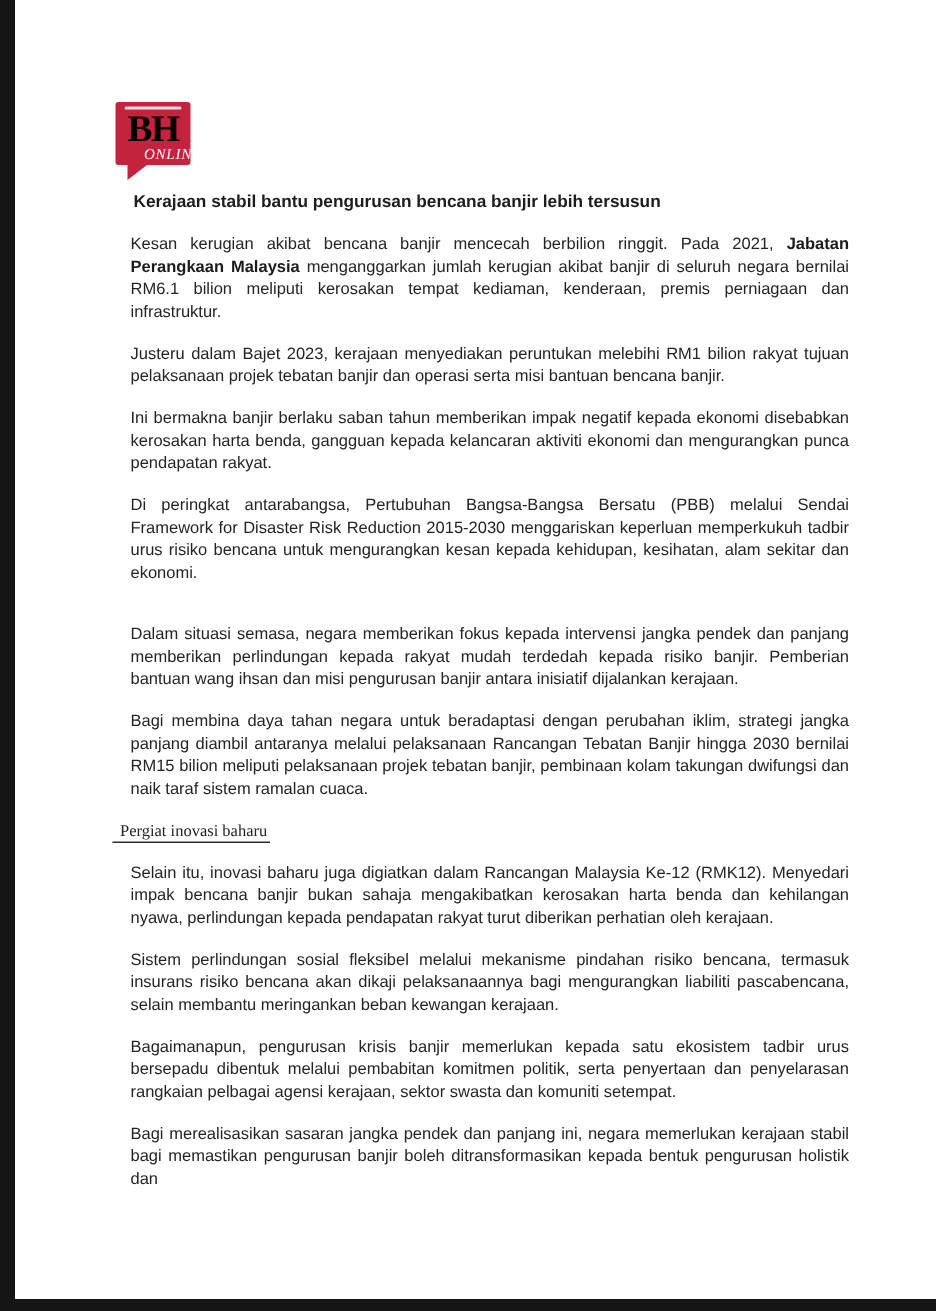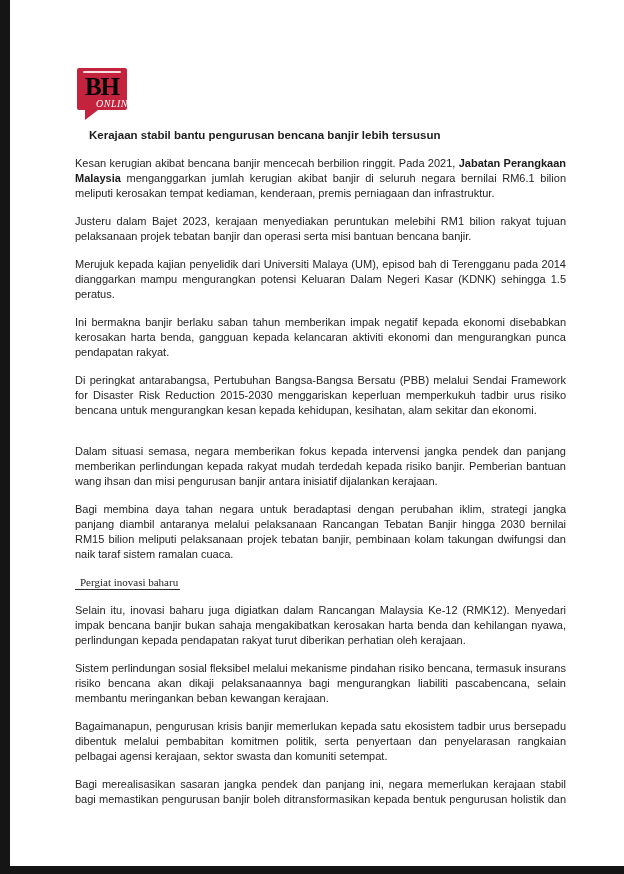--- a/index.html
+++ b/index.html
@@ -82,21 +82,21 @@
   
   .headline {
     margin: 10px 0 0 0;
     font-size: 11.5px;
     line-height: 15px;
     font-weight: bold;
     color: #1d1d1d;
     padding-left: 14px;
   }
   .para {
-    margin: 13px 0 0 0;
+    margin: 13px 0 0 12px;
     font-size: 11px;
     line-height: 15px;
     text-align: justify;
     color: #242424;
   }
   .para.gap-lg { margin-top: 26px; }
   .para.force-justify { text-align-last: justify; }
   .para b, .para strong { color: #1b1b1b; }
   .subheading {
     margin: 13px 0 0 0;
@@ -128,21 +128,20 @@
       </div>
       <div class="logo-tail"></div>
     </div>
 
     <h1 class="headline">Kerajaan stabil bantu pengurusan bencana banjir lebih tersusun</h1>
 
     <p class="para"><span>Kesan kerugian akibat bencana banjir mencecah berbilion ringgit. Pada 2021, </span><strong>Jabatan Perangkaan Malaysia</strong><span> menganggarkan jumlah kerugian akibat banjir di seluruh negara bernilai RM6.1 bilion meliputi kerosakan tempat kediaman, kenderaan, premis perniagaan dan infrastruktur.</span></p>
 
     <p class="para">Justeru dalam Bajet 2023, kerajaan menyediakan peruntukan melebihi RM1 bilion rakyat tujuan pelaksanaan projek tebatan banjir dan operasi serta misi bantuan bencana banjir.</p>
 
-    <p class="para">Merujuk kepada kajian penyelidik dari Universiti Malaya (UM), episod bah di Terengganu pada 2014 dianggarkan mampu mengurangkan potensi Keluaran Dalam Negeri Kasar (KDNK) sehingga 1.5 peratus.</p>
 
     <p class="para">Ini bermakna banjir berlaku saban tahun memberikan impak negatif kepada ekonomi disebabkan kerosakan harta benda, gangguan kepada kelancaran aktiviti ekonomi dan mengurangkan punca pendapatan rakyat.</p>
 
     <p class="para">Di peringkat antarabangsa, Pertubuhan Bangsa-Bangsa Bersatu (PBB) melalui Sendai Framework for Disaster Risk Reduction 2015-2030 menggariskan keperluan memperkukuh tadbir urus risiko bencana untuk mengurangkan kesan kepada kehidupan, kesihatan, alam sekitar dan ekonomi.</p>
 
     <p class="para gap-lg">Dalam situasi semasa, negara memberikan fokus kepada intervensi jangka pendek dan panjang memberikan perlindungan kepada rakyat mudah terdedah kepada risiko banjir. Pemberian bantuan wang ihsan dan misi pengurusan banjir antara inisiatif dijalankan kerajaan.</p>
 
     <p class="para">Bagi membina daya tahan negara untuk beradaptasi dengan perubahan iklim, strategi jangka panjang diambil antaranya melalui pelaksanaan Rancangan Tebatan Banjir hingga 2030 bernilai RM15 bilion meliputi pelaksanaan projek tebatan banjir, pembinaan kolam takungan dwifungsi dan naik taraf sistem ramalan cuaca.</p>
 
     <h2 class="subheading"><span class="underlined">Pergiat inovasi baharu</span></h2>

